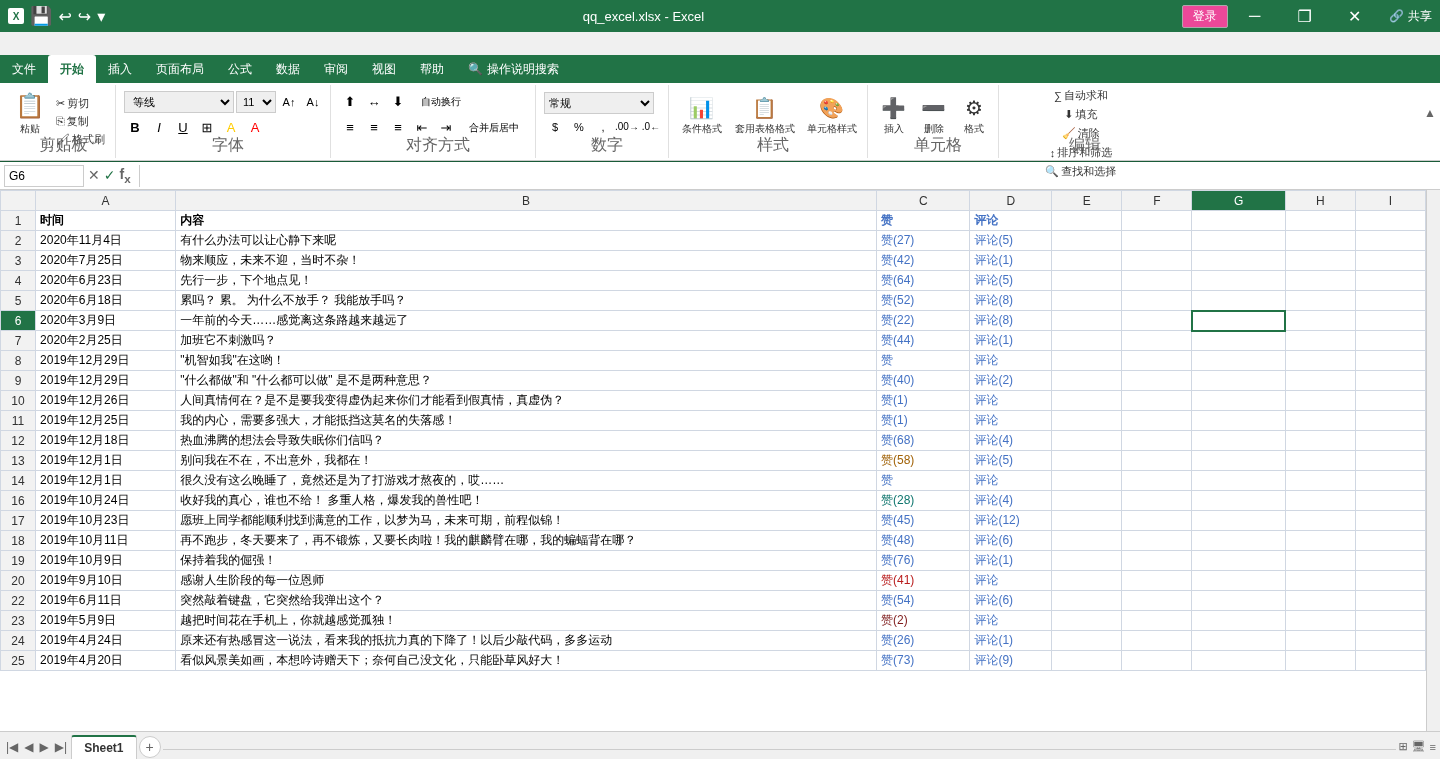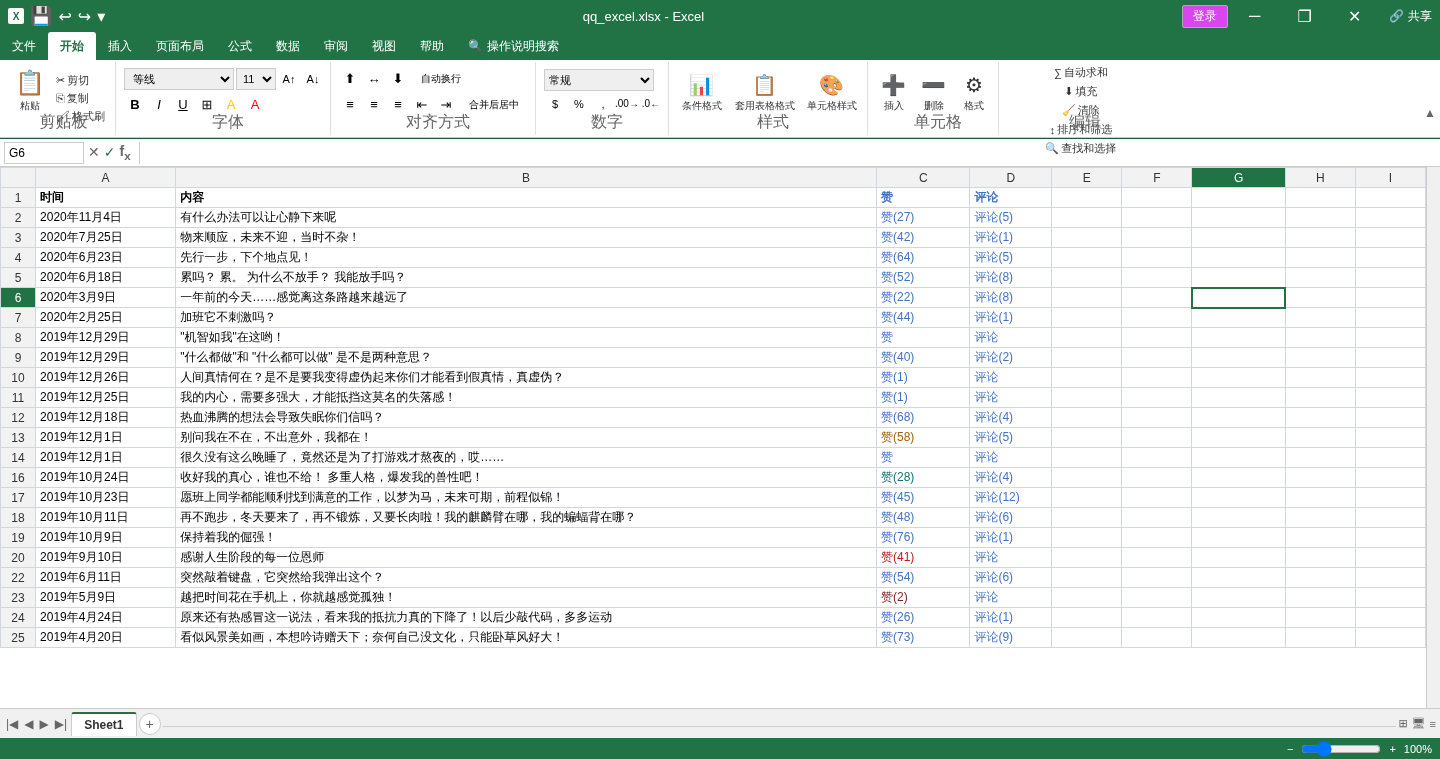--- a/index.html
+++ b/index.html
@@ -17,21 +17,21 @@
     }
     .title-bar-left { display: flex; align-items: center; gap: 6px; }
     .title-bar-center { flex: 1; text-align: center; font-size: 13px; }
     .title-bar-right { display: flex; align-items: center; gap: 4px; }
     .title-btn { width: 46px; height: 32px; display: flex; align-items: center; justify-content: center; cursor: pointer; color: white; font-size: 16px; }
     .win-icon { width: 16px; height: 16px; background: white; border-radius: 2px; display: flex; align-items: center; justify-content: center; }
     .win-icon span { color: #217346; font-size: 10px; font-weight: bold; }
 
     
     .ribbon { background: #217346; border-bottom: 1px solid #1a5c38; }
-    .ribbon-tabs { display: flex; background: #217346; height: 28px; }
+    .ribbon-tabs { display: flex; background: #217346; height: 28px; margin-top: 23px; }
     .ribbon-tab {
       padding: 0 12px;
       height: 28px;
       display: flex;
       align-items: center;
       color: white;
       font-size: 12px;
       cursor: pointer;
       border-top-left-radius: 3px;
       border-top-right-radius: 3px;
@@ -281,21 +281,21 @@
       </div>
     <span style="color:white;font-size:18px;cursor:pointer;">💾</span>
     <span style="color:white;font-size:16px;cursor:pointer;">↩</span>
     <span style="color:white;font-size:16px;cursor:pointer;">↪</span>
     <span style="color:white;font-size:16px;cursor:pointer;">▾</span>
   </div>
   <div class="title-bar-center">
     <span>qq_excel.xlsx - Excel</span>
   </div>
   <div class="title-bar-right">
-    <button style="background:#d946ef;color:white;border:1px solid #aaa;padding:2px 10px;cursor:pointer;font-size:12px;border-radius:2px;">登录</button>
+    <button style="background:#ec4899;color:white;border:1px solid #aaa;padding:2px 10px;cursor:pointer;font-size:12px;border-radius:2px;">登录</button>
     <div class="title-btn">─</div>
     <div class="title-btn">❐</div>
     <div class="title-btn close">✕</div>
     <span style="color:white;font-size:12px;margin-left:8px;cursor:pointer;">🔗 <span>共享</span></span>
   </div>
 </div>
 
 <div class="ribbon">
   <div class="ribbon-tabs">
     <div class="ribbon-tab">文件</div>

